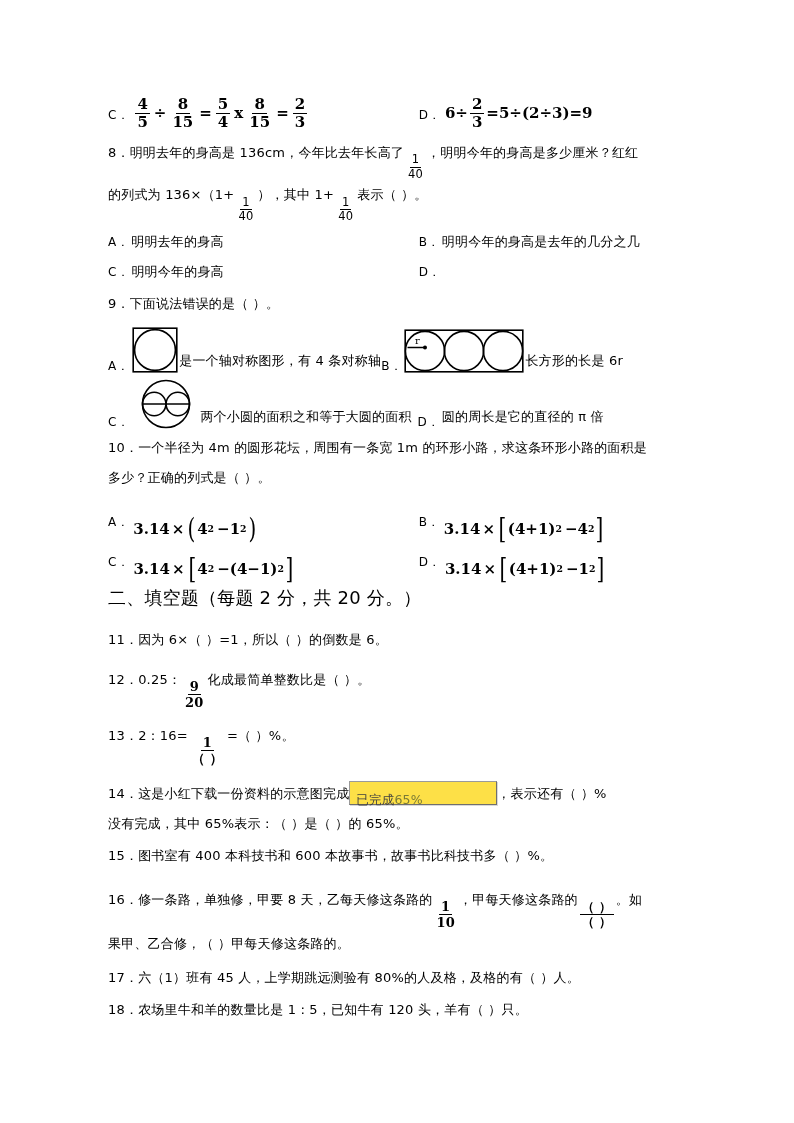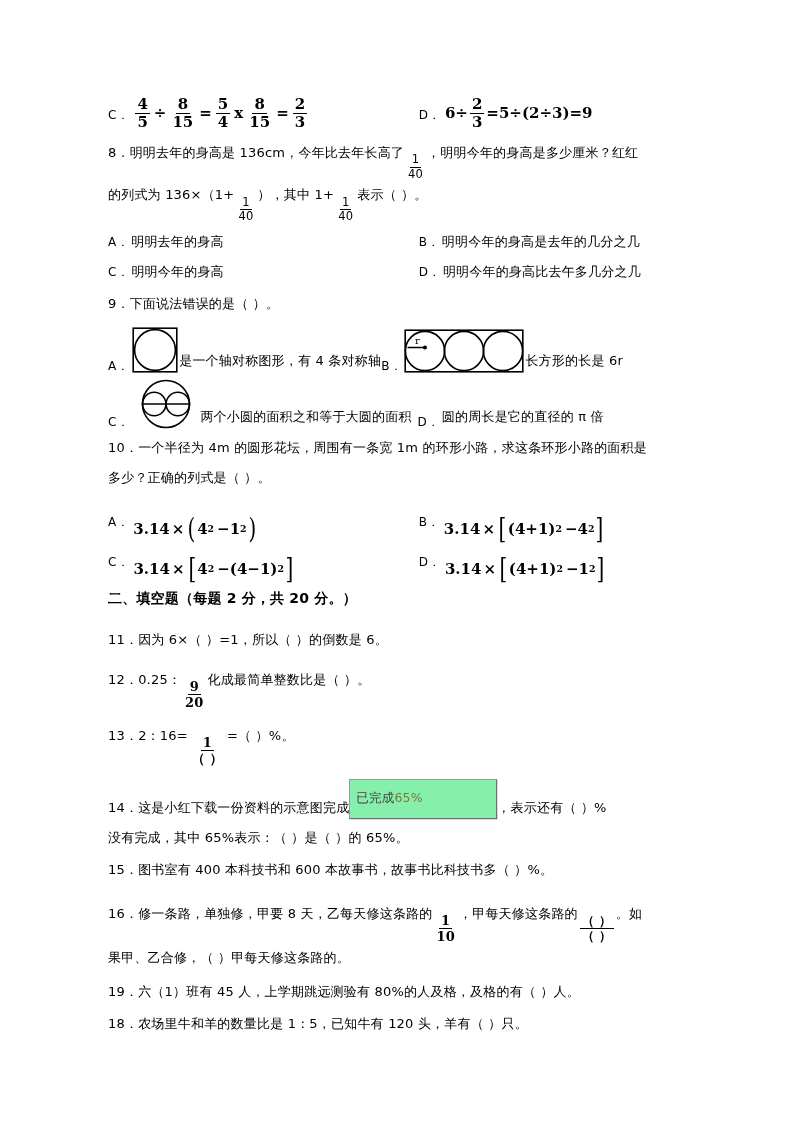--- a/index.html
+++ b/index.html
@@ -113,41 +113,41 @@
     transform: scaleX(0.72);
   }
 
   
   .fig { display: inline-block; vertical-align: bottom; }
 
   
   .dlbox {
     display: inline-block;
     width: 148px;
-    height: 40px;
+    height: 24px;
     border: 1px solid #9a9a9a;
     border-right-color: #6f6f6f;
     border-bottom-color: #6f6f6f;
-    background: #86efac;
+    background: #fde047;
     box-sizing: border-box;
     vertical-align: -7px;
     position: relative;
     box-shadow: 1px 1px 0 #d9d9d9;
   }
   .dlbox .dltext {
     position: absolute;
     left: 6px;
     top: 3px;
     font-size: 12.5px;
     color: #404040;
     white-space: nowrap;
   }
   .dlbox .dlpct { color: #7a7a36; }
   .nowrap { white-space: nowrap; }
-  .sec-title { font-size: 14px; letter-spacing: 0.2px; font-weight: bold; }
+  .sec-title { font-size: 18px; letter-spacing: 0.2px; }
 </style>
 </head>
 <body>
 
 <div class="page">
   <div class="content">
 
     <div class="optrow" style="height:52px;align-items:flex-end;">
       <div class="optcol left">
         <span class="opt-label">C．</span>
@@ -221,21 +221,20 @@
         <span class="line" style="margin-left:2px;">明明今年的身高是去年的几分之几</span>
       </div>
     </div>
     <div class="optrow">
       <div class="optcol left">
         <span class="opt-label">C．</span>
         <span class="line" style="margin-left:2px;text-align:center;">明明今年的身高</span>
       </div>
       <div class="optcol right" style="margin-left:22px;">
         <span class="opt-label">D．</span>
-        <span class="line" style="margin-left:2px;">明明今年的身高比去午多几分之几</span>
       </div>
     </div>
 
     <div class="line" style="margin-top:2px;">9．下面说法错误的是（      ）。</div>
 
     <div style="display:flex;align-items:flex-end;height:54px;margin-top:4px;">
       <div style="display:flex;align-items:flex-end;">
         <span class="opt-label" style="padding-bottom:2px;">A．</span>
         <span class="fig" style="margin:0 1px 0 3px;">
           <svg width="46" height="46" viewBox="0 0 46 46" aria-hidden="true">
@@ -352,18 +351,18 @@
           <span class="num">1</span>
           <span class="den">10</span>
         </span><span>，甲每天修这条路的</span><span class="frac bold" style="font-size:12.5px;">
           <span class="num">（    ）</span>
           <span class="den">（    ）</span>
         </span><span>。如</span>
       </span>
     </div>
     <div class="line">果甲、乙合修，（      ）甲每天修这条路的。</div>
 
-    <div class="line" style="margin-top:4px;">19．六（1）班有 45 人，上学期跳远测验有 80%的人及格，及格的有（         ）人。</div>
+    <div class="line" style="margin-top:4px;">17．六（1）班有 45 人，上学期跳远测验有 80%的人及格，及格的有（         ）人。</div>
 
     <div class="line" style="margin-top:2px;">18．农场里牛和羊的数量比是 1：5，已知牛有 120 头，羊有（           ）只。</div>
 
   </div>
 </div>
 
 </body></html>

